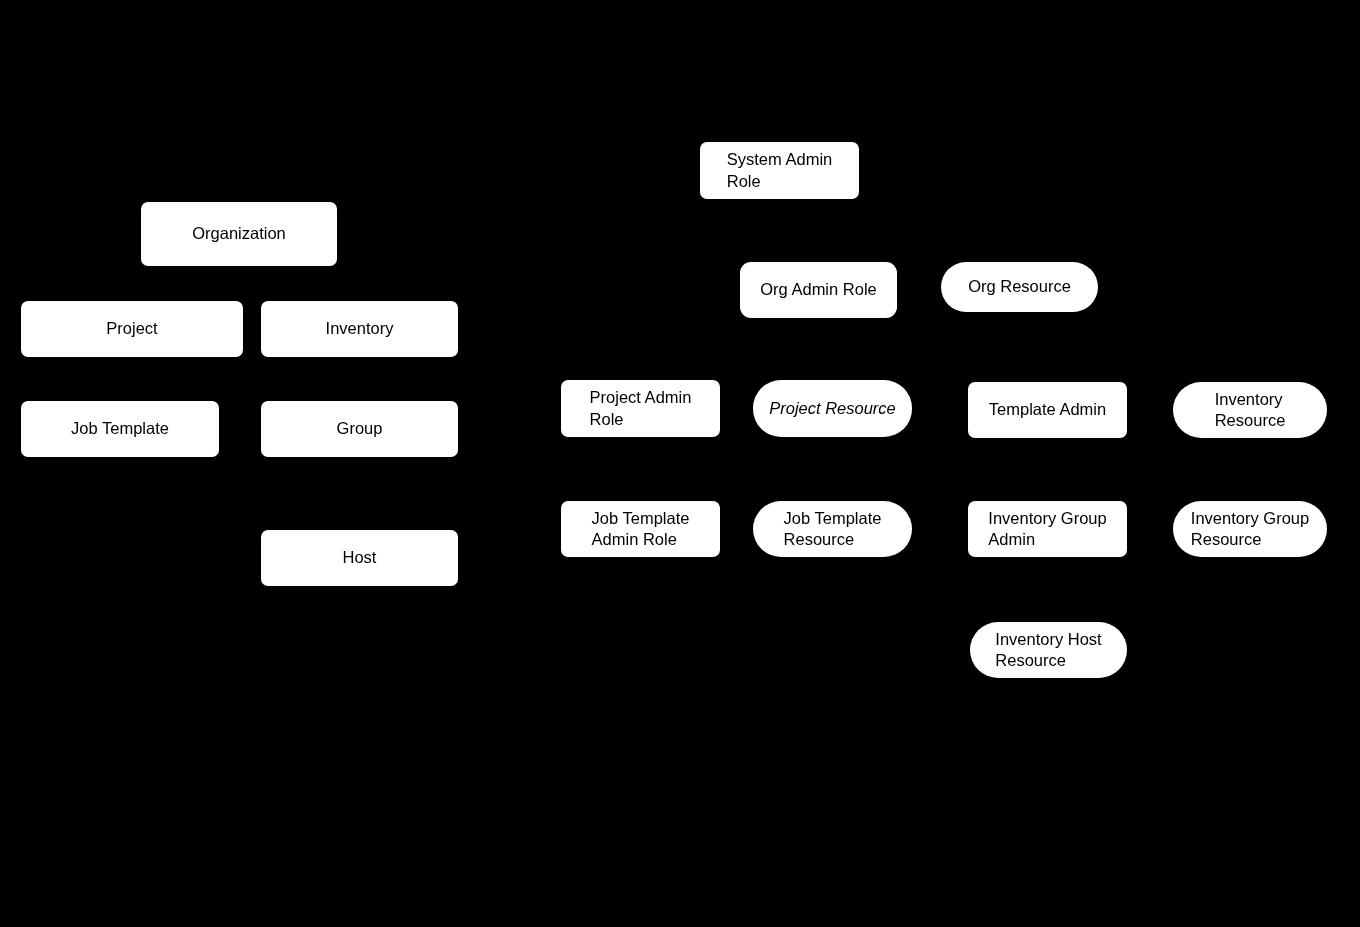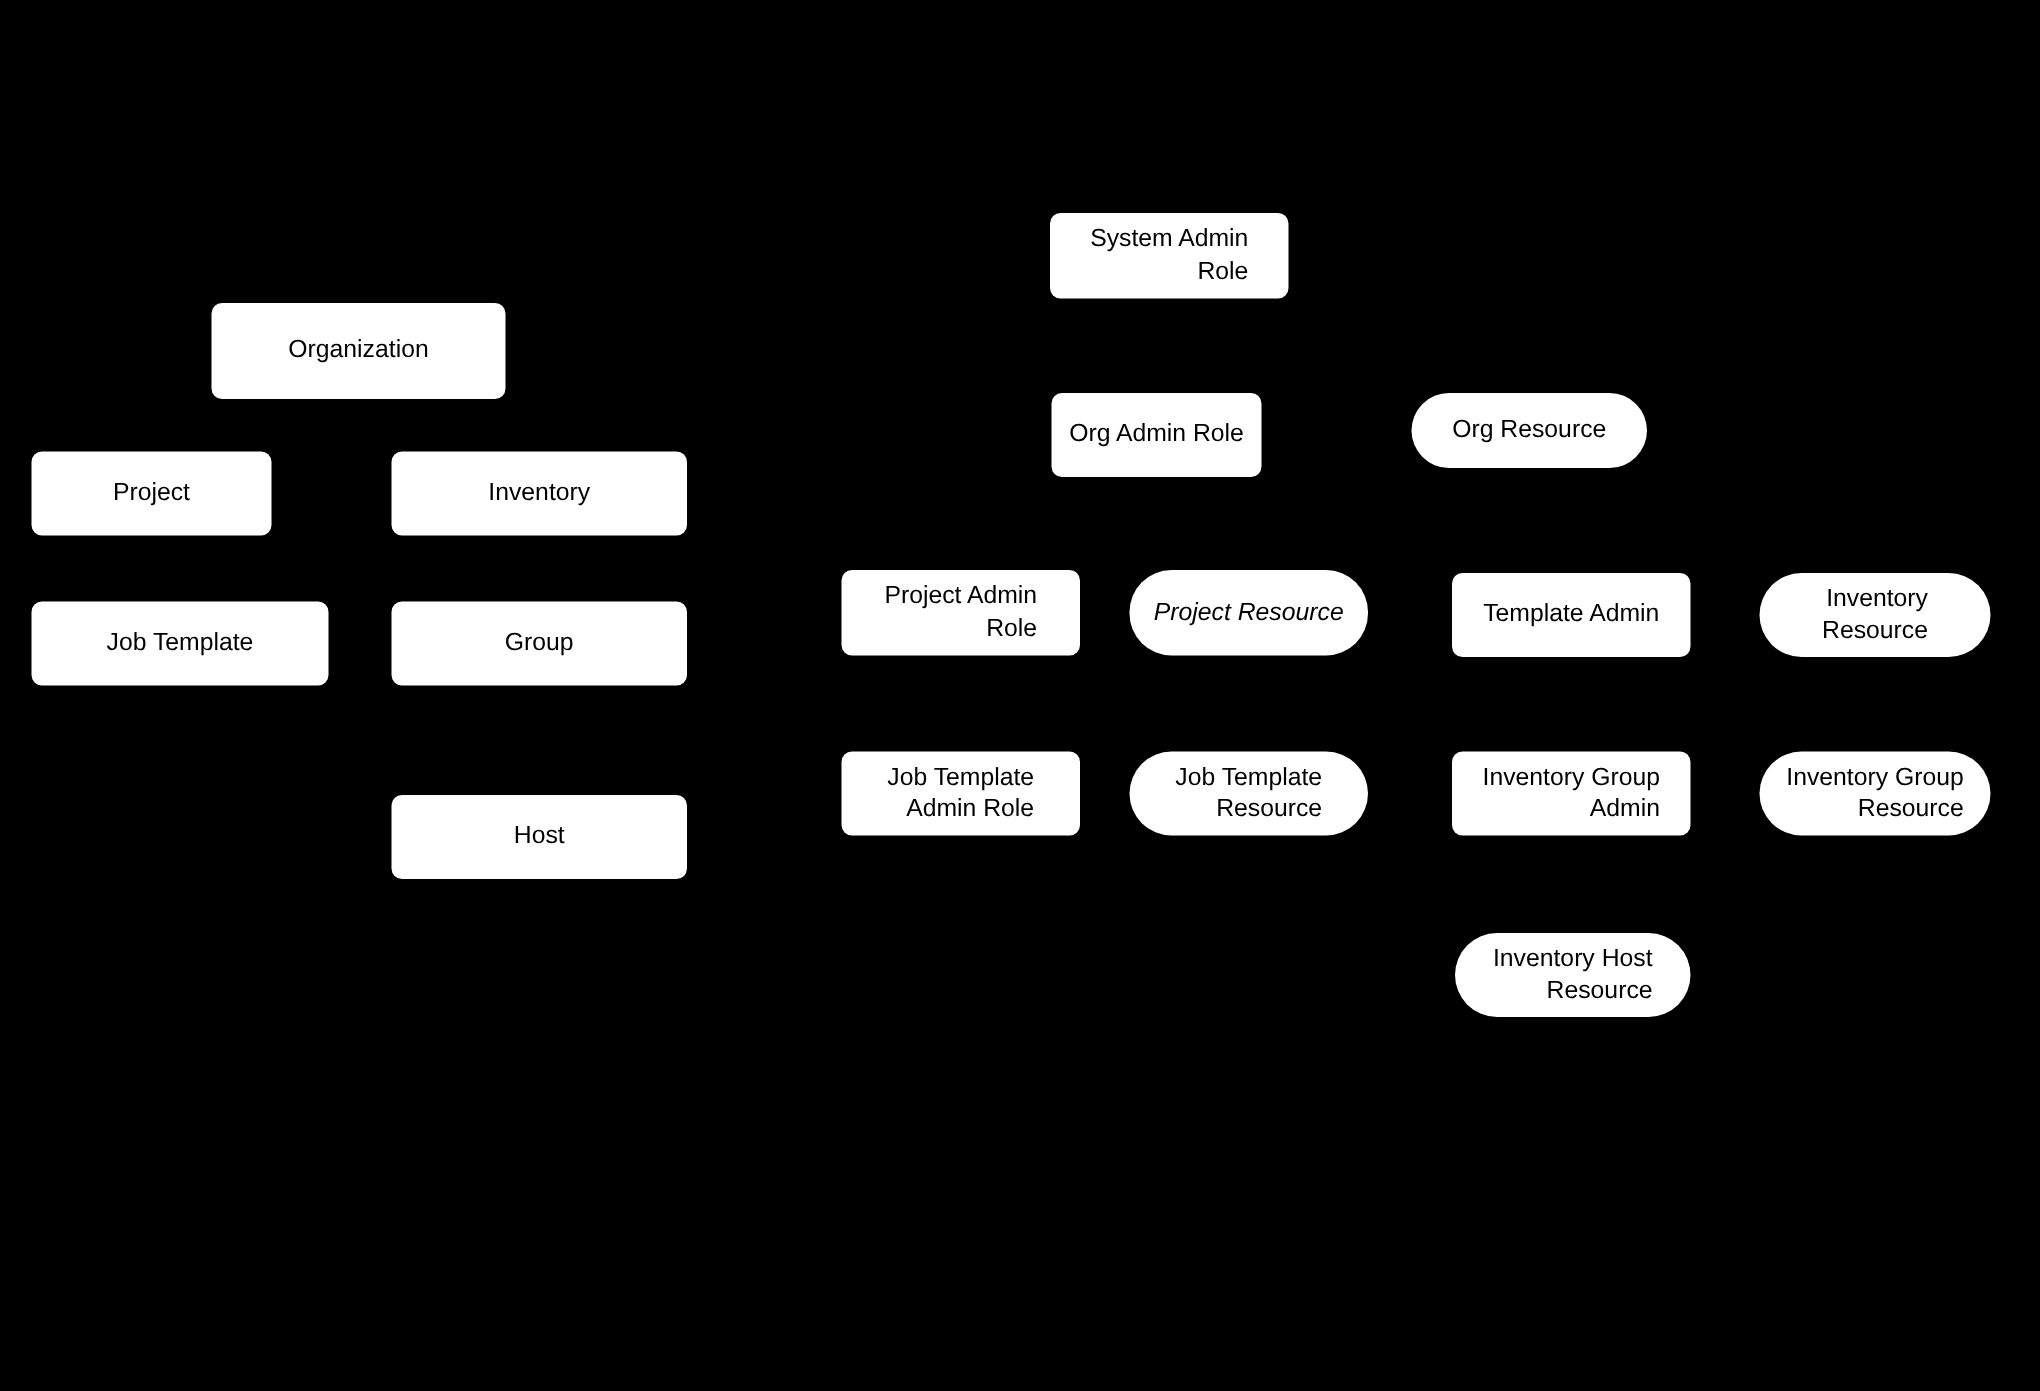--- a/index.html
+++ b/index.html
@@ -15,40 +15,40 @@
     overflow: hidden;
     font-family: "Liberation Sans", sans-serif;
   }
   .node {
     position: absolute;
     background: #ffffff;
     color: #000000;
     display: flex;
     align-items: center;
     justify-content: center;
-    text-align: right;
+    text-align: left;
     font-size: 16.5px;
     line-height: 1.3;
     box-sizing: border-box;
   }
   .node .label {
     white-space: pre-line;
   }
   .rect    { border-radius: 7px; }
   .stadium { border-radius: 28px; }
 
   
   .n-organization            { left: 141px; top: 202px; width: 196px; height: 64px; }
-  .n-project                 { left: 21px;  top: 301px; width: 160px; height: 56px; }
+  .n-project                 { left: 21px;  top: 301px; width: 222px; height: 56px; }
   .n-inventory               { left: 261px; top: 301px; width: 197px; height: 56px; }
   .n-job-template            { left: 21px;  top: 401px; width: 198px; height: 56px; }
   .n-group                   { left: 261px; top: 401px; width: 197px; height: 56px; }
   .n-host                    { left: 261px; top: 501px; width: 197px; height: 56px; margin-top: 29px; }
   .n-system-admin-role       { left: 700px; top: 142px; width: 159px; height: 57px; }
-  .n-org-admin-role          { left: 701px; top: 262px; width: 140px; height: 56px; }
+  .n-org-admin-role          { left: 740px; top: 262px; width: 157px; height: 56px; border-radius: 11px; }
   .n-org-resource            { left: 941px; top: 262px; width: 157px; height: 50px; }
   .n-project-admin-role      { left: 561px; top: 380px; width: 159px; height: 57px; }
   .n-project-resource        { left: 753px; top: 380px; width: 159px; height: 57px; font-style: italic; }
   .n-inventory-admin         { left: 968px; top: 382px; width: 159px; height: 56px; }
   .n-inventory-resource      { left: 1173px; top: 382px; width: 154px; height: 56px; }
   .n-job-template-admin-role { left: 561px; top: 501px; width: 159px; height: 56px; }
   .n-job-template-resource   { left: 753px; top: 501px; width: 159px; height: 56px; }
   .n-inventory-group-admin   { left: 968px; top: 501px; width: 159px; height: 56px; }
   .n-inventory-group-resource{ left: 1173px; top: 501px; width: 154px; height: 56px; }
   .n-inventory-host-resource { left: 970px; top: 622px; width: 157px; height: 56px; }

